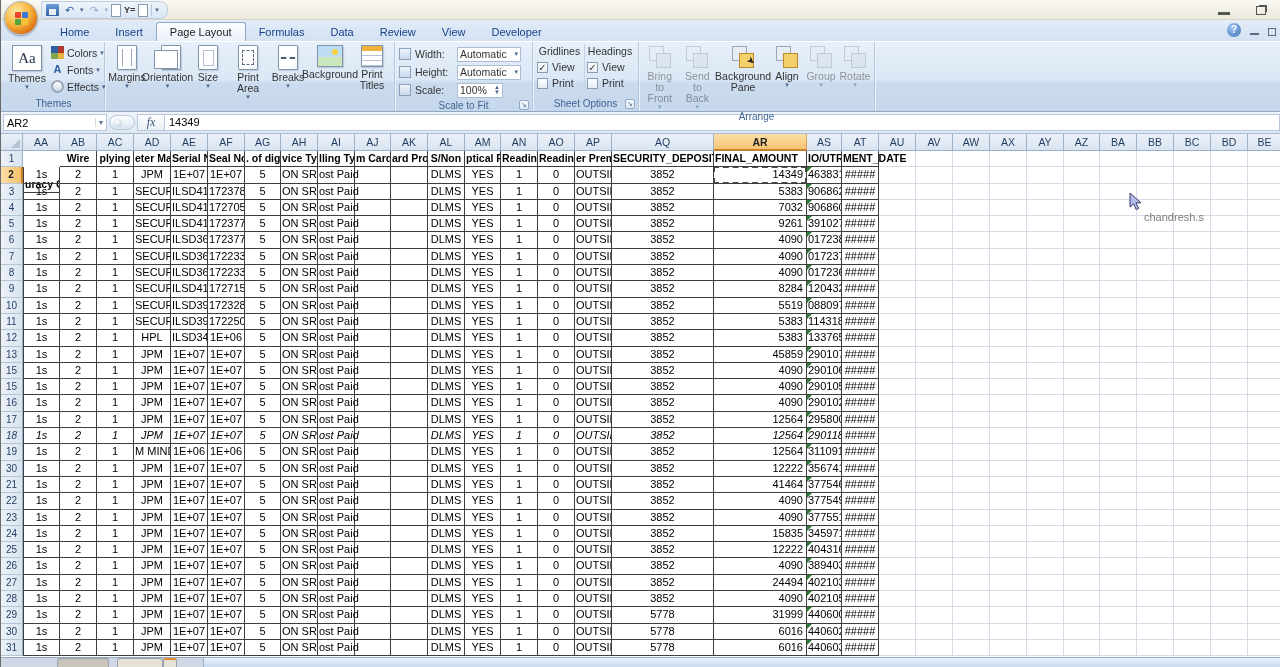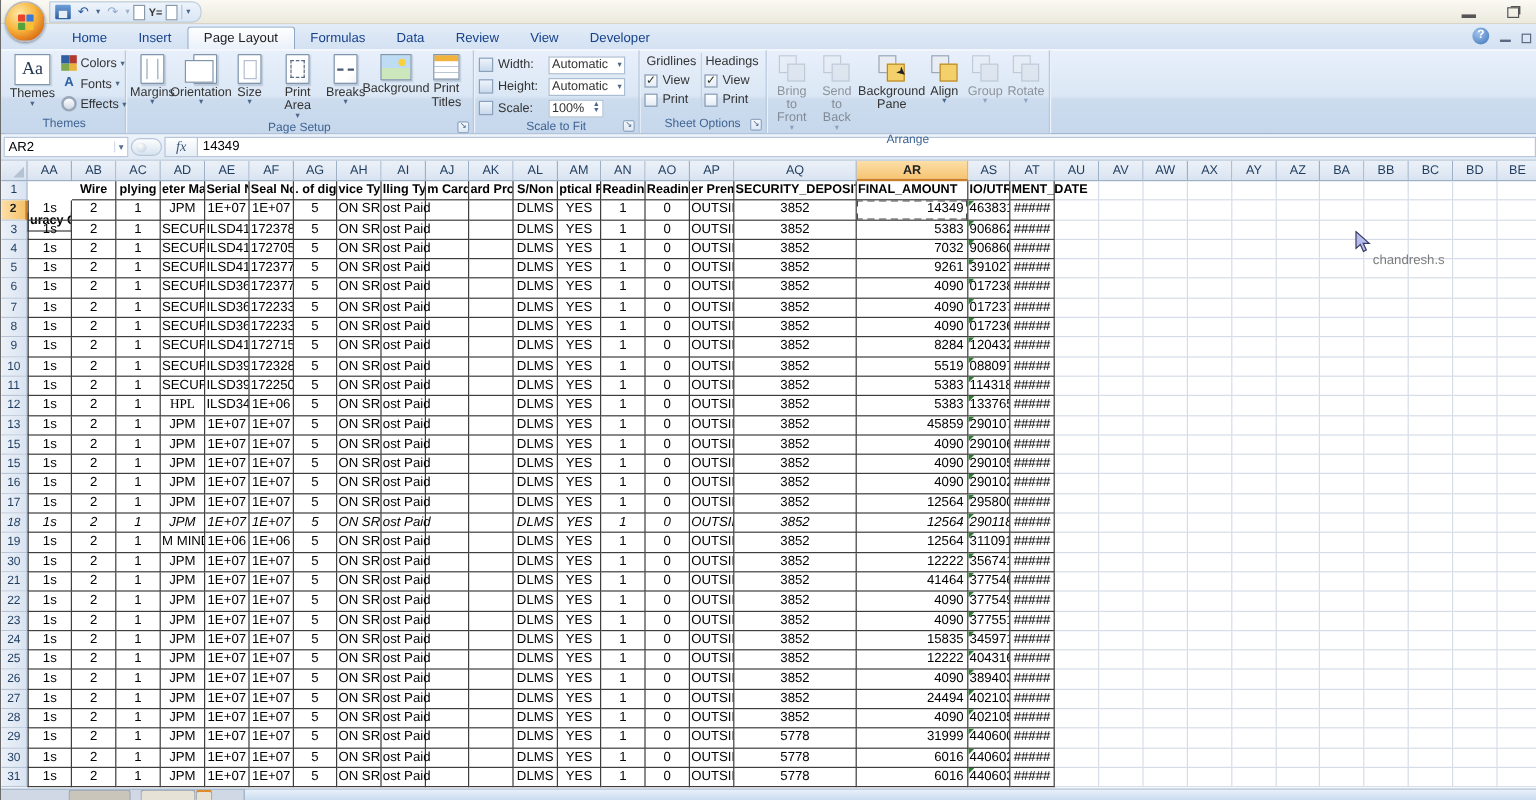--- a/index.html
+++ b/index.html
@@ -240,22 +240,20 @@
           <div class="bigbtn">
             <div class="icon-bg"></div>
             <div class="lbl">Background</div>
           </div>
           <div class="bigbtn">
             <div class="icon-ptitles"></div>
             <div class="lbl">Print
 Titles</div>
           </div>
         </div>
-      <div class="rlabel"><span>Page Setup</span>
-        <span class="launcher">↘</span></div>
     </div>
 
     <div class="rgroup" style="width:138px">
       <div class="rbody" style="flex-direction:column;padding:2px 0 0 2px">
         <div class="ctl-row">
           <span class="ctl-ic"></span>
           <span style="width:38px">Width:</span>
           <span class="combo">
               <span>Automatic</span>
               <span class="dd">▾</span>
@@ -774,21 +772,21 @@
           <div class="cell free" style="width: 37px;"></div>
           <div class="cell free" style="width: 37px;"></div>
           <div class="cell free" style="width: 37px;"></div>
           <div class="cell free" style="width: 34px;"></div>
         </div>
         <div class="srow" style="height: 16.3px;">
           <div class="rh" style="line-height: 16.3px;">12</div>
           <div class="cell used first al-c" style="width: 37px;">1s</div>
           <div class="cell used al-c" style="width: 37px;">2</div>
           <div class="cell used al-c" style="width: 37px;">1</div>
-          <div class="cell used al-c" style="width: 37px; font-family: Liberation Serif, serif;">HPL</div>
+          <div class="cell used al-c" style="width: 37px;">HPL</div>
           <div class="cell used al-c" style="width: 37px;">ILSD343</div>
           <div class="cell used al-c" style="width: 37px;">1E+06</div>
           <div class="cell used al-c" style="width: 36px;">5</div>
           <div class="cell used al-c" style="width: 37px;">ON SRB</div>
           <div class="cell used al-l ov" style="width: 37px;">ost Paid</div>
           <div class="cell used al-c" style="width: 36px;"></div>
           <div class="cell used al-c" style="width: 37px;"></div>
           <div class="cell used al-c" style="width: 37px;">DLMS</div>
           <div class="cell used al-c" style="width: 36px;">YES</div>
           <div class="cell used al-c" style="width: 37px;">1</div>

